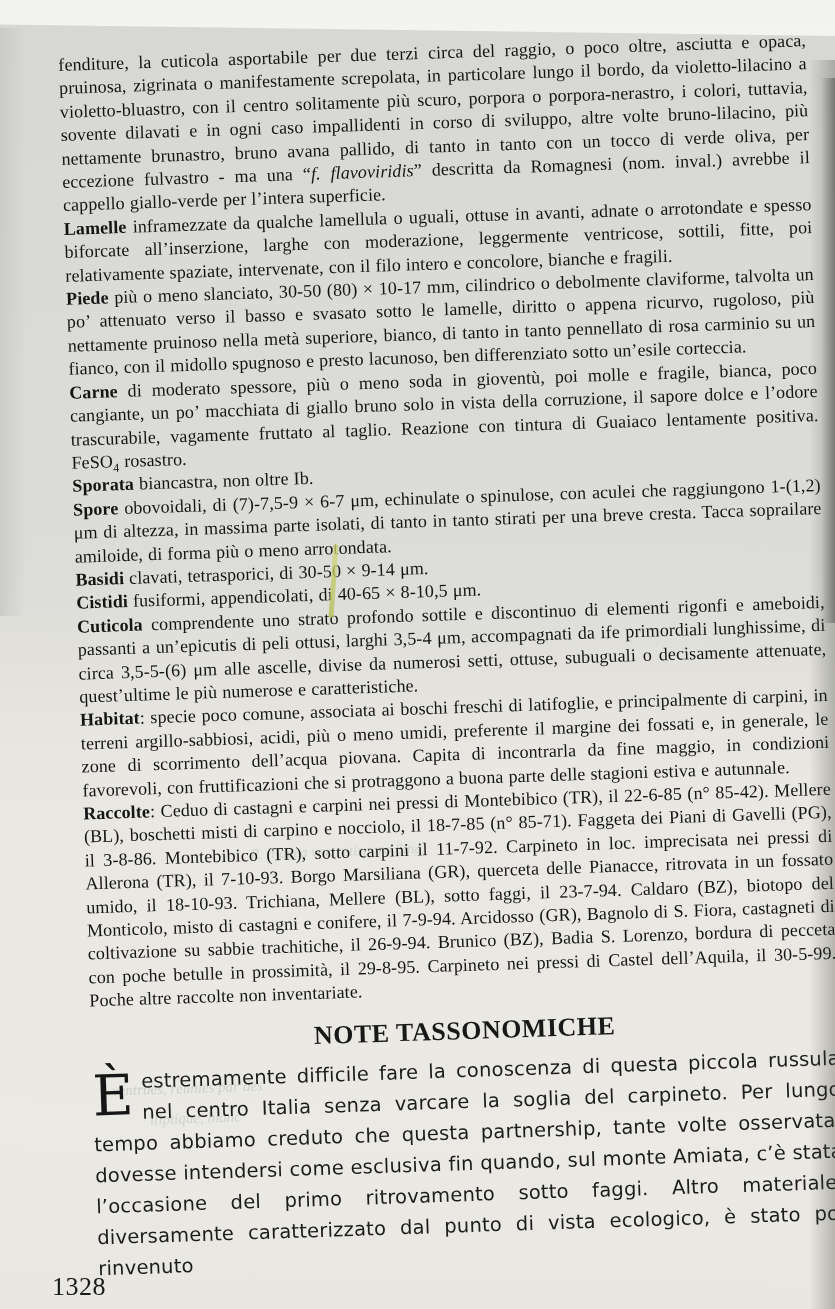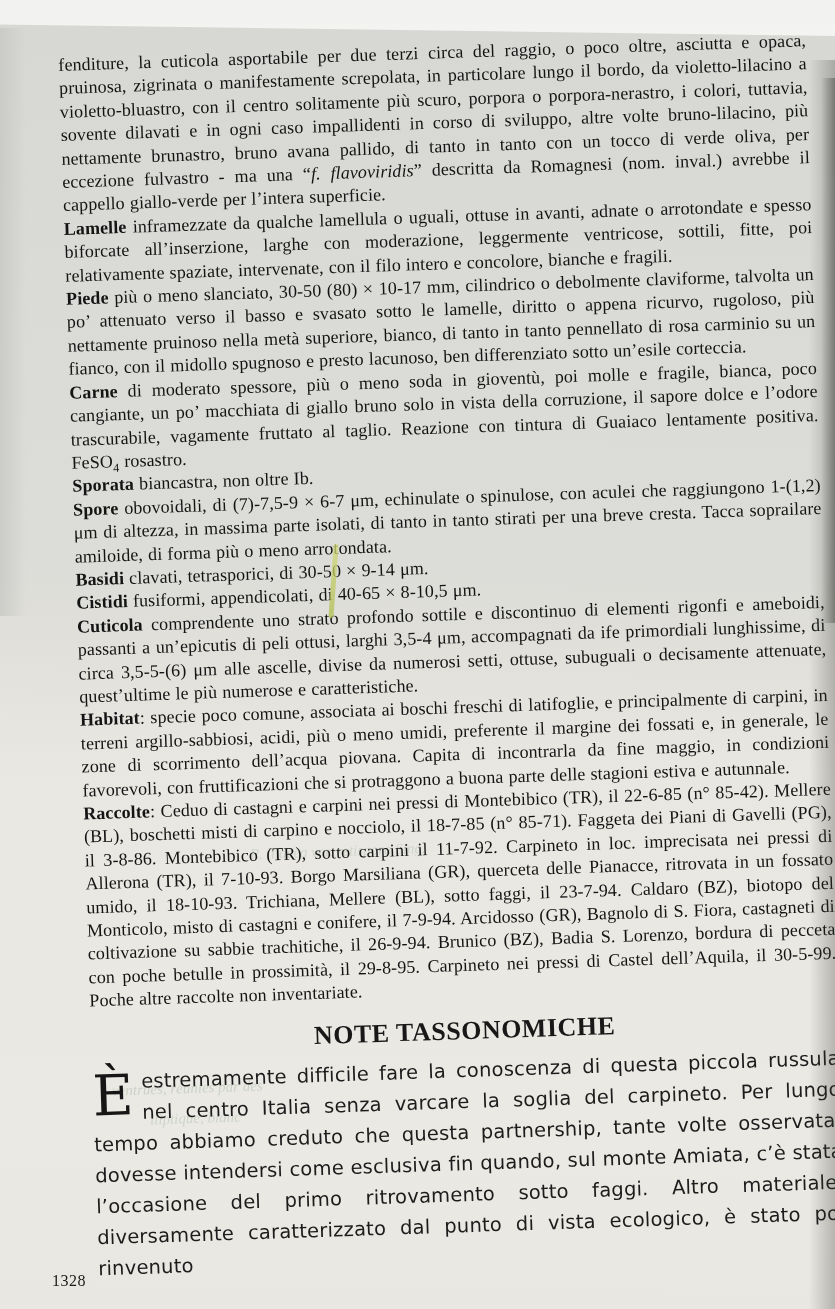--- a/index.html
+++ b/index.html
@@ -48,21 +48,21 @@
   .taxnote {
     font-family:"DejaVu Sans", sans-serif;
     font-size:19.5px; line-height:31px; text-align:justify;
     margin:4px 0 0 0; color:#1c1c1c; letter-spacing:.2px;
   }
   .dropcap {
     float:left; font-family:"DejaVu Serif", serif;
     font-size:56px; line-height:50px; padding:4px 8px 0 0; color:#161616;
   }
   .page-number {
-    position:absolute; left:52px; top:1272px; font-size:16px; color:#1a1a1a;
+    position:absolute; left:52px; top:1272px; font-size:26px; color:#1a1a1a;
     letter-spacing:.5px;
   }
   .bleed {
     position:absolute; font-family:"Liberation Serif", serif; font-style:italic;
     white-space:nowrap; pointer-events:none;
   }
   .streak {
     position:absolute; left:331px; top:544px; width:5px; height:74px;
     border-radius:3px; transform:rotate(4deg); opacity:.75;
   }

